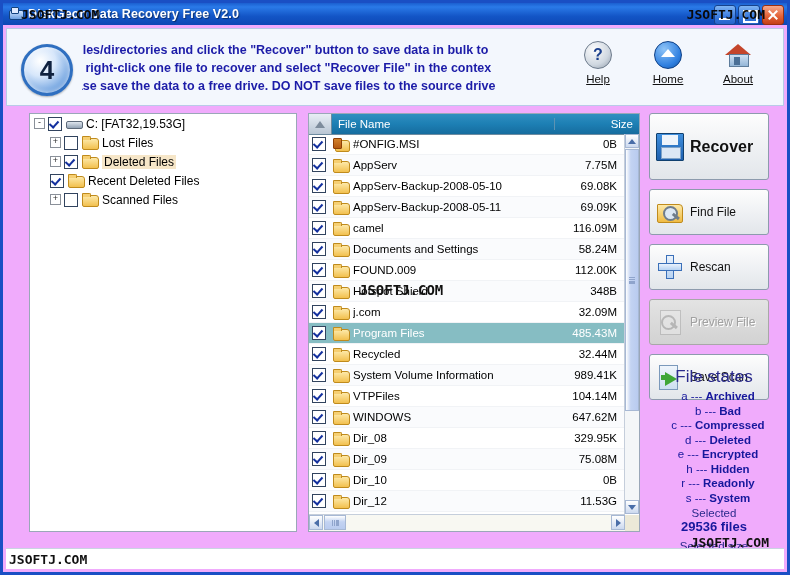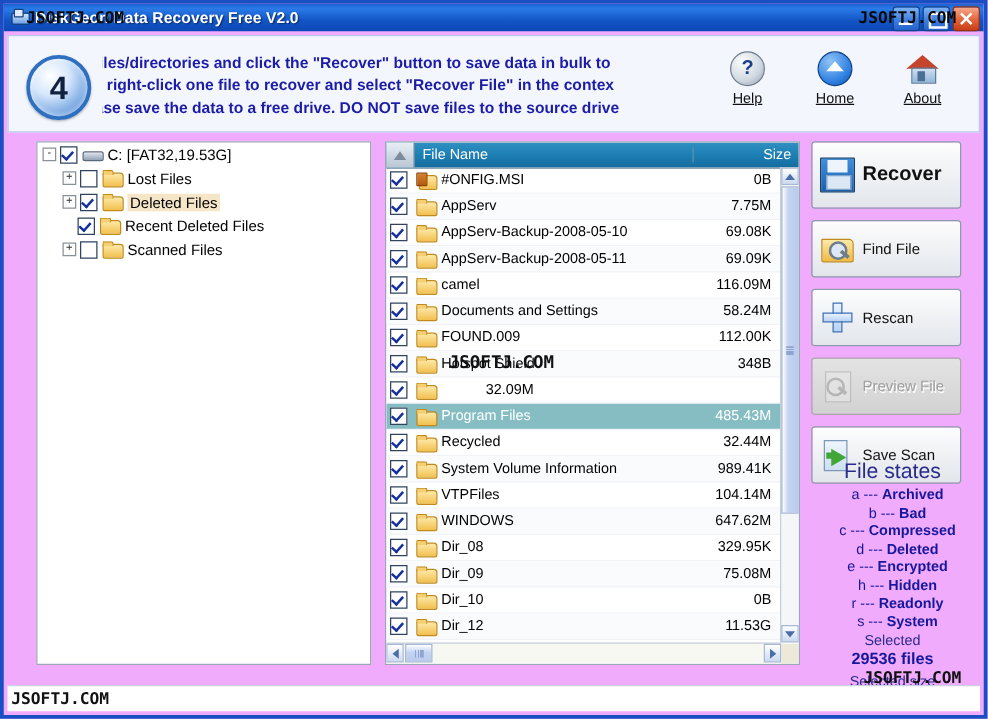--- a/index.html
+++ b/index.html
@@ -228,21 +228,21 @@
   .corner{position:absolute;right:0;bottom:0;width:14px;height:16px;background:#ece9d8;}
 
   
   .btncol{position:absolute;left:646px;top:110px;width:120px;}
   .abtn{
     width:120px;height:46px;margin-bottom:9px;box-sizing:border-box;
     background:linear-gradient(to bottom,#fdfdfd,#eef0f3 55%,#e2e6ea);
     border:1px solid #8d9bad;border-radius:3px;
     display:flex;align-items:center;cursor:pointer;
   }
-  .abtn.big{height:54px;}
+  .abtn.big{height:67px;}
   .abtn.disabled{
     background:linear-gradient(to bottom,#e3e3e3,#d2d2d2);
     border-color:#a8a8a8;color:#a9a9a9;
   }
   .abtn .bico{width:40px;display:flex;align-items:center;justify-content:center;flex:none;}
   .abtn .blbl{font-size:12px;color:#111;}
   .abtn.big .blbl{font-size:16px;font-weight:bold;}
   .abtn.disabled .blbl{color:#a1a1a1;text-shadow:1px 1px 0 #fff;}
   .ic-floppy{width:26px;height:26px;background:linear-gradient(to bottom,#3f8fdd,#1e5fae);border:1px solid #10406f;position:relative;border-radius:1px;}
   .ic-floppy:before{content:"";position:absolute;left:5px;top:1px;width:16px;height:10px;background:#eef4fb;}
@@ -368,21 +368,21 @@
       <span class="tlabel">Lost Files</span>
     </div>
 
     <div class="trow" style="padding-left:20px">
       <div class="exp">+</div>
       <div class="cbx on"></div>
       <div class="fldico"></div>
       <span class="tlabel sel">Deleted Files</span>
     </div>
 
-    <div class="trow" style="padding-left:20px">
+    <div class="trow" style="padding-left:8px">
       <div class="exp none"></div>
       <div class="cbx on"></div>
       <div class="fldico"></div>
       <span class="tlabel">Recent Deleted Files</span>
     </div>
 
     <div class="trow" style="padding-left:20px">
       <div class="exp">+</div>
       <div class="cbx"></div>
       <div class="fldico"></div>
@@ -480,20 +480,21 @@
           <div class="c-name">Hotspot Shield</div>
           <div class="c-size">348B</div>
         </div>
         <div class="frow">
           <div class="c-chk">
             <div class="cbx on"></div>
           </div>
           <div class="c-ico">
             <div class="fldico"></div>
           </div>
+          <div class="c-name">j.com</div>
           <div class="c-size">32.09M</div>
         </div>
         <div class="frow sel">
           <div class="c-chk">
             <div class="cbx on"></div>
           </div>
           <div class="c-ico">
             <div class="fldico"></div>
           </div>
           <div class="c-name">Program Files</div>

